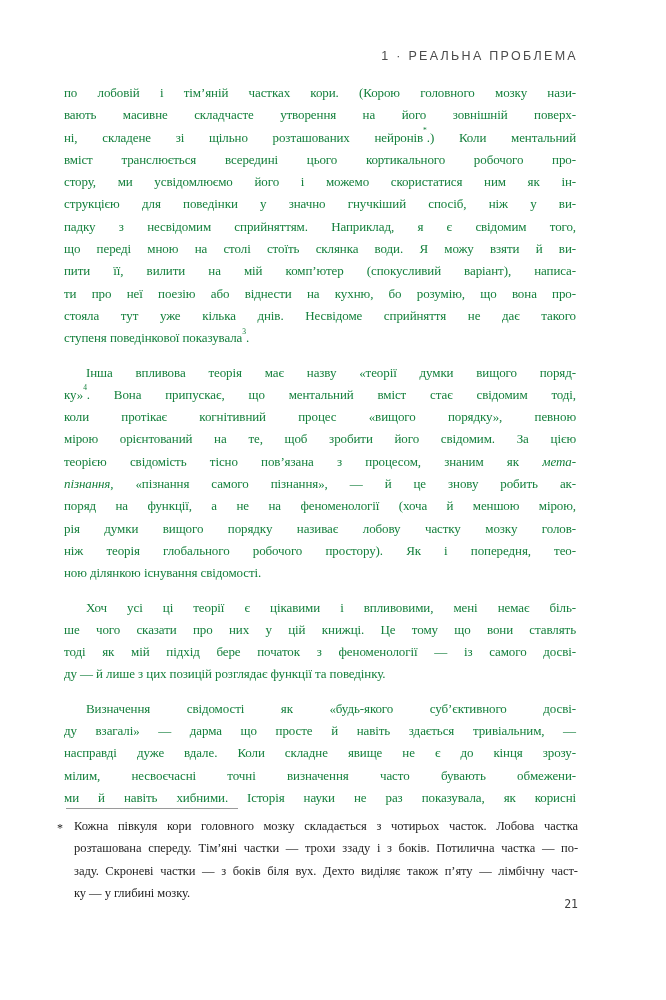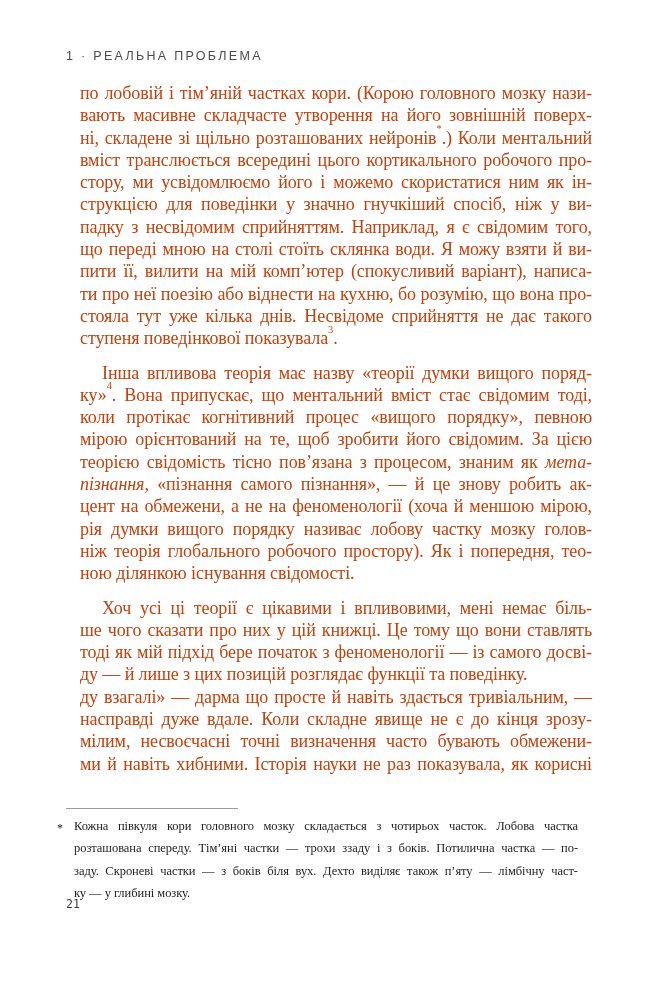--- a/index.html
+++ b/index.html
@@ -11,36 +11,36 @@
     background: #ffffff;
     font-family: "Liberation Serif", serif;
     color: #1d1d1d;
     overflow: hidden;
   }
   .running-header {
     position: absolute;
     top: 49px;
     left: 66px;
     width: 512px;
-    text-align: left;
+    text-align: right;
     font-family: "Liberation Sans", sans-serif;
     font-size: 12.5px;
     letter-spacing: 2.3px;
     color: #4b4b4b;
     white-space: nowrap;
   }
   .text-block {
     position: absolute;
     top: 82px;
-    left: 80px;
+    left: 64px;
     width: 512px;
-    font-size: 18px;
+    font-size: 13px;
     line-height: 22.3px;
     letter-spacing: -0.1px;
-    color: #c2410c;
+    color: #15803d;
   }
   .line {
     text-align: justify;
     text-align-last: justify;
     white-space: normal;
   }
   .line.lastline { text-align-last: left; }
   .line.indent { text-indent: 22px; margin-top: 12px; }
   .line em { font-style: italic; }
   .line sup, .fn-line sup {
@@ -80,21 +80,21 @@
   .fn-line {
     text-align: justify;
     text-align-last: justify;
   }
   .fn-line.lastline { text-align-last: left; }
   .page-number {
     position: absolute;
     top: 897px;
     left: 66px;
     width: 512px;
-    text-align: left;
+    text-align: right;
     font-family: "DejaVu Sans Mono", monospace;
     font-size: 11.5px;
     color: #3d3d3d;
   }
 </style>
 </head>
 <body>
 
 <div class="page">
 
@@ -115,32 +115,33 @@
         <div class="line"><span>стояла тут уже кілька днів. Несвідоме сприйняття не дає такого</span></div>
         <div class="line lastline"><span>ступеня поведінкової показувала</span><sup>3</sup><span>.</span></div>
       </div>
       <div>
         <div class="line indent"><span>Інша впливова теорія має назву «теорії думки вищого поряд-</span></div>
         <div class="line"><span>ку»</span><sup>4</sup><span>. Вона припускає, що ментальний вміст стає свідомим тоді,</span></div>
         <div class="line"><span>коли протікає когнітивний процес «вищого порядку», певною</span></div>
         <div class="line"><span>мірою орієнтований на те, щоб зробити його свідомим. За цією</span></div>
         <div class="line"><span>теорією свідомість тісно пов’язана з процесом, знаним як </span><em>мета-</em></div>
         <div class="line"><em>пізнання</em><span>, «пізнання самого пізнання», — й це знову робить ак-</span></div>
-        <div class="line"><span>цент на обмежени, а не на феноменології (хоча й меншою мірою,</span></div>
+        <div class="line"><span>поряд на функції, а не на феноменології (хоча й меншою мірою,</span></div>
         <div class="line"><span>рія думки вищого порядку називає лобову частку мозку голов-</span></div>
         <div class="line"><span>ніж теорія глобального робочого простору). Як і попередня, тео-</span></div>
         <div class="line lastline"><span>ною ділянкою існування свідомості.</span></div>
       </div>
       <div>
         <div class="line indent"><span>Хоч усі ці теорії є цікавими і впливовими, мені немає біль-</span></div>
         <div class="line"><span>ше чого сказати про них у цій книжці. Це тому що вони ставлять</span></div>
         <div class="line"><span>тоді як мій підхід бере початок з феноменології — із самого досві-</span></div>
         <div class="line lastline"><span>ду — й лише з цих позицій розглядає функції та поведінку.</span></div>
       </div>
       <div>
+        <div class="line indent"><span>Визначення свідомості як «будь-якого суб’єктивного досві-</span></div>
         <div class="line"><span>ду взагалі» — дарма що просте й навіть здається тривіальним, —</span></div>
         <div class="line"><span>насправді дуже вдале. Коли складне явище не є до кінця зрозу-</span></div>
         <div class="line"><span>мілим, несвоєчасні точні визначення часто бувають обмежени-</span></div>
         <div class="line"><span>ми й навіть хибними. Історія науки не раз показувала, як корисні</span></div>
       </div>
     </main>
 
   <div class="footnote">
     <div class="fn-rule"></div>
     <div class="fn-lines" id="fn-root">

